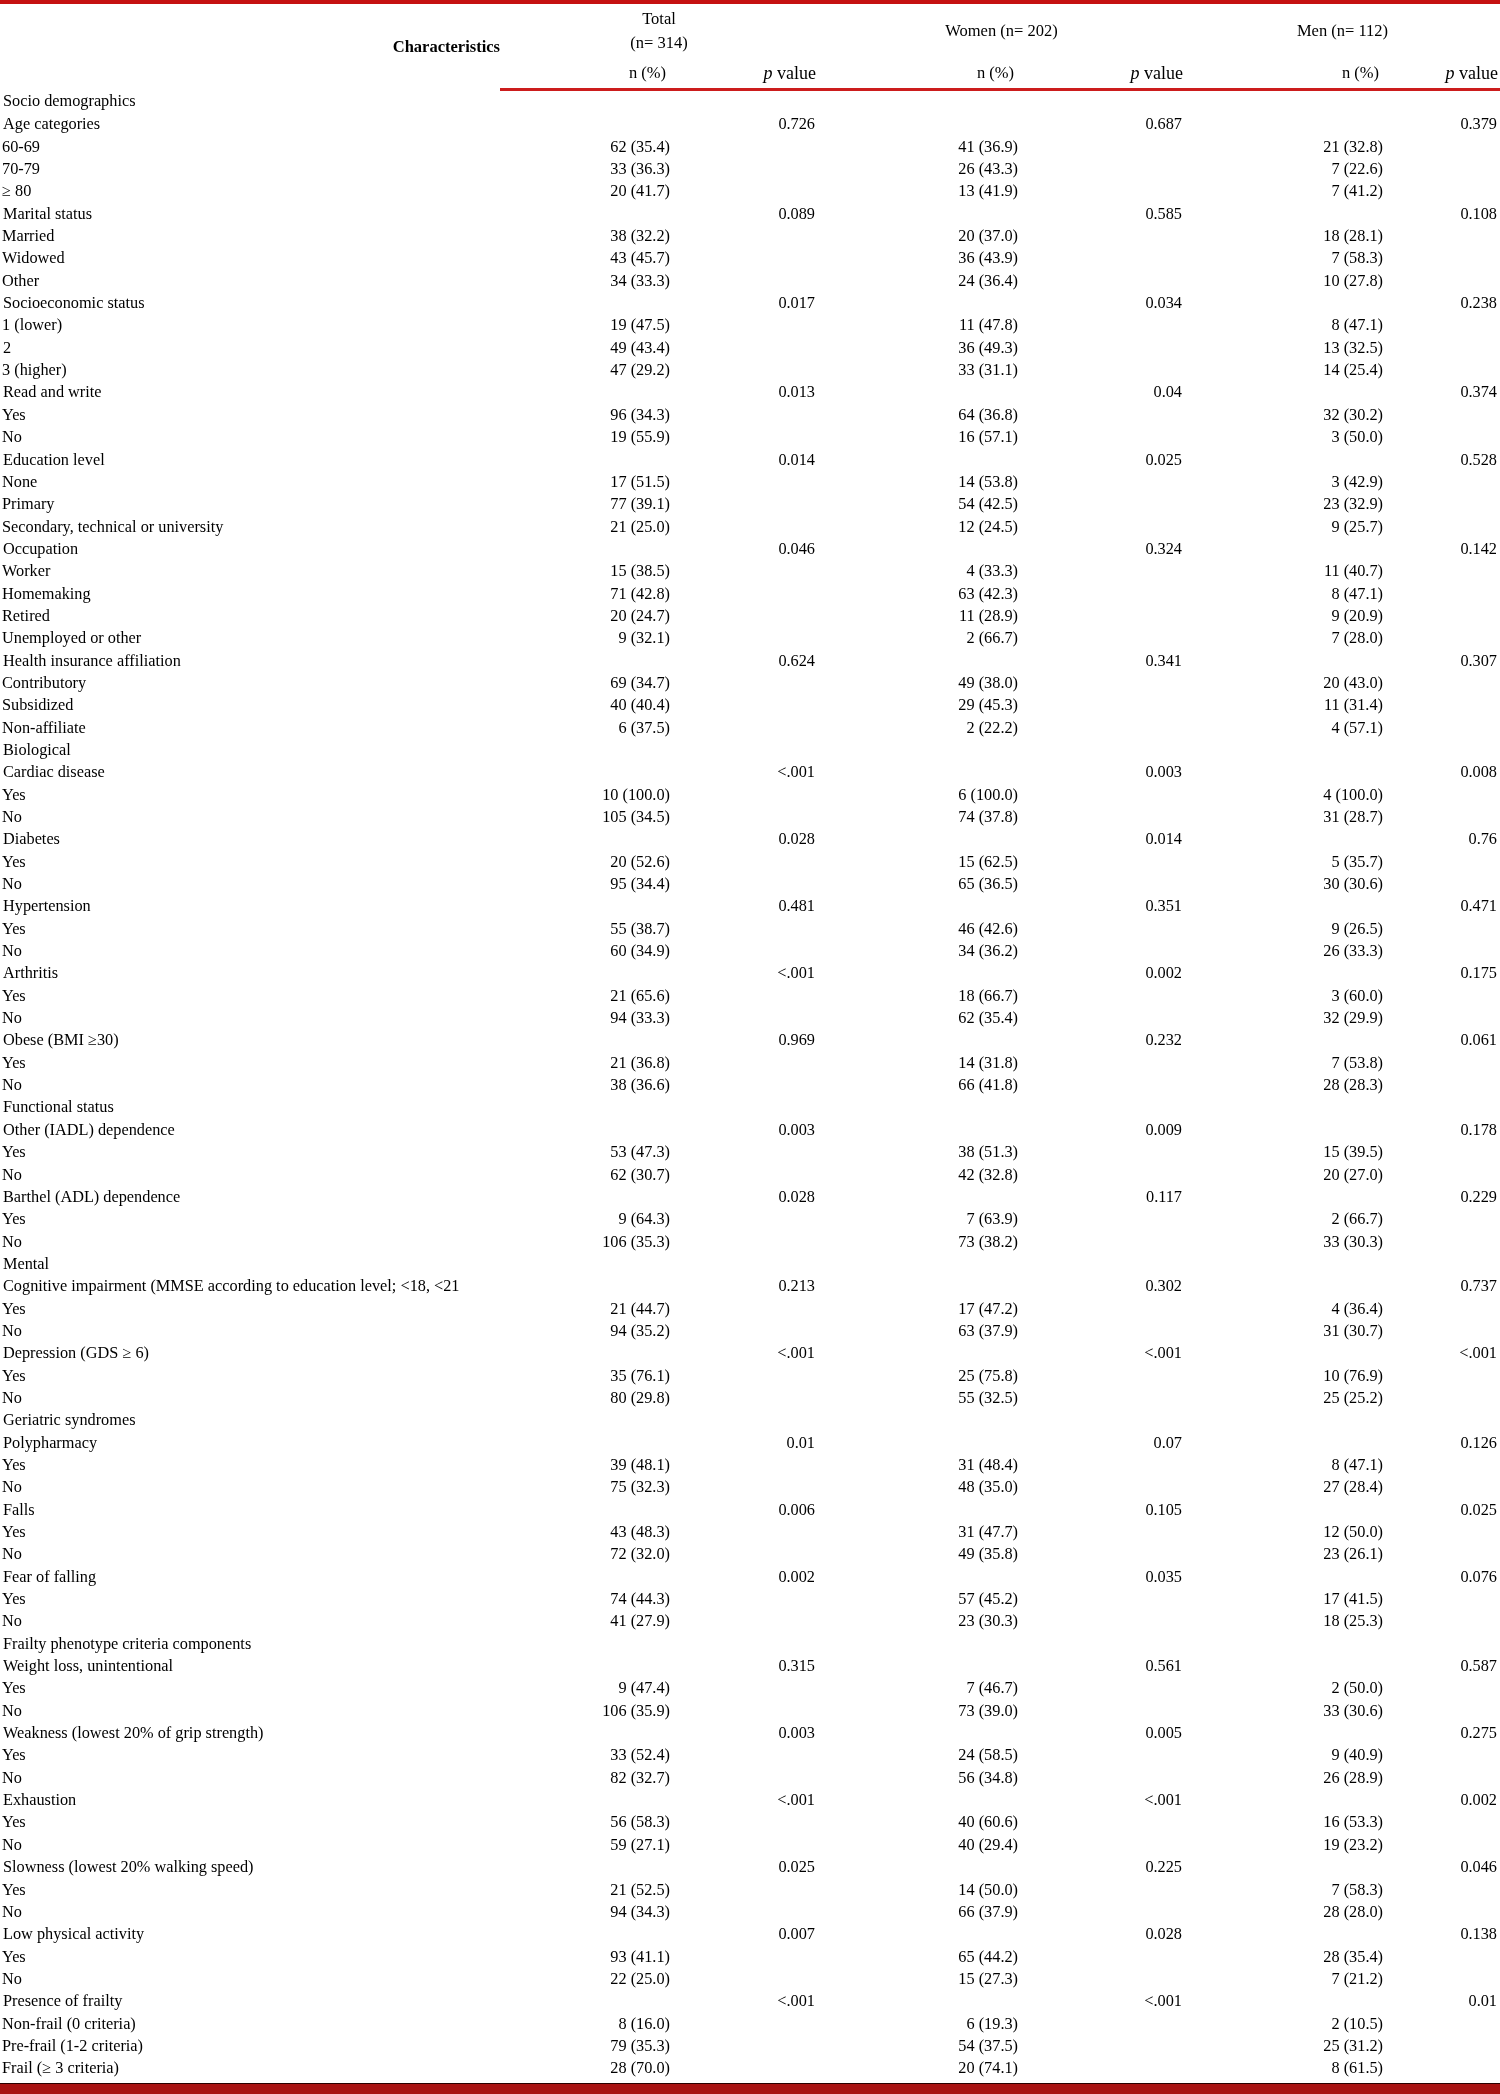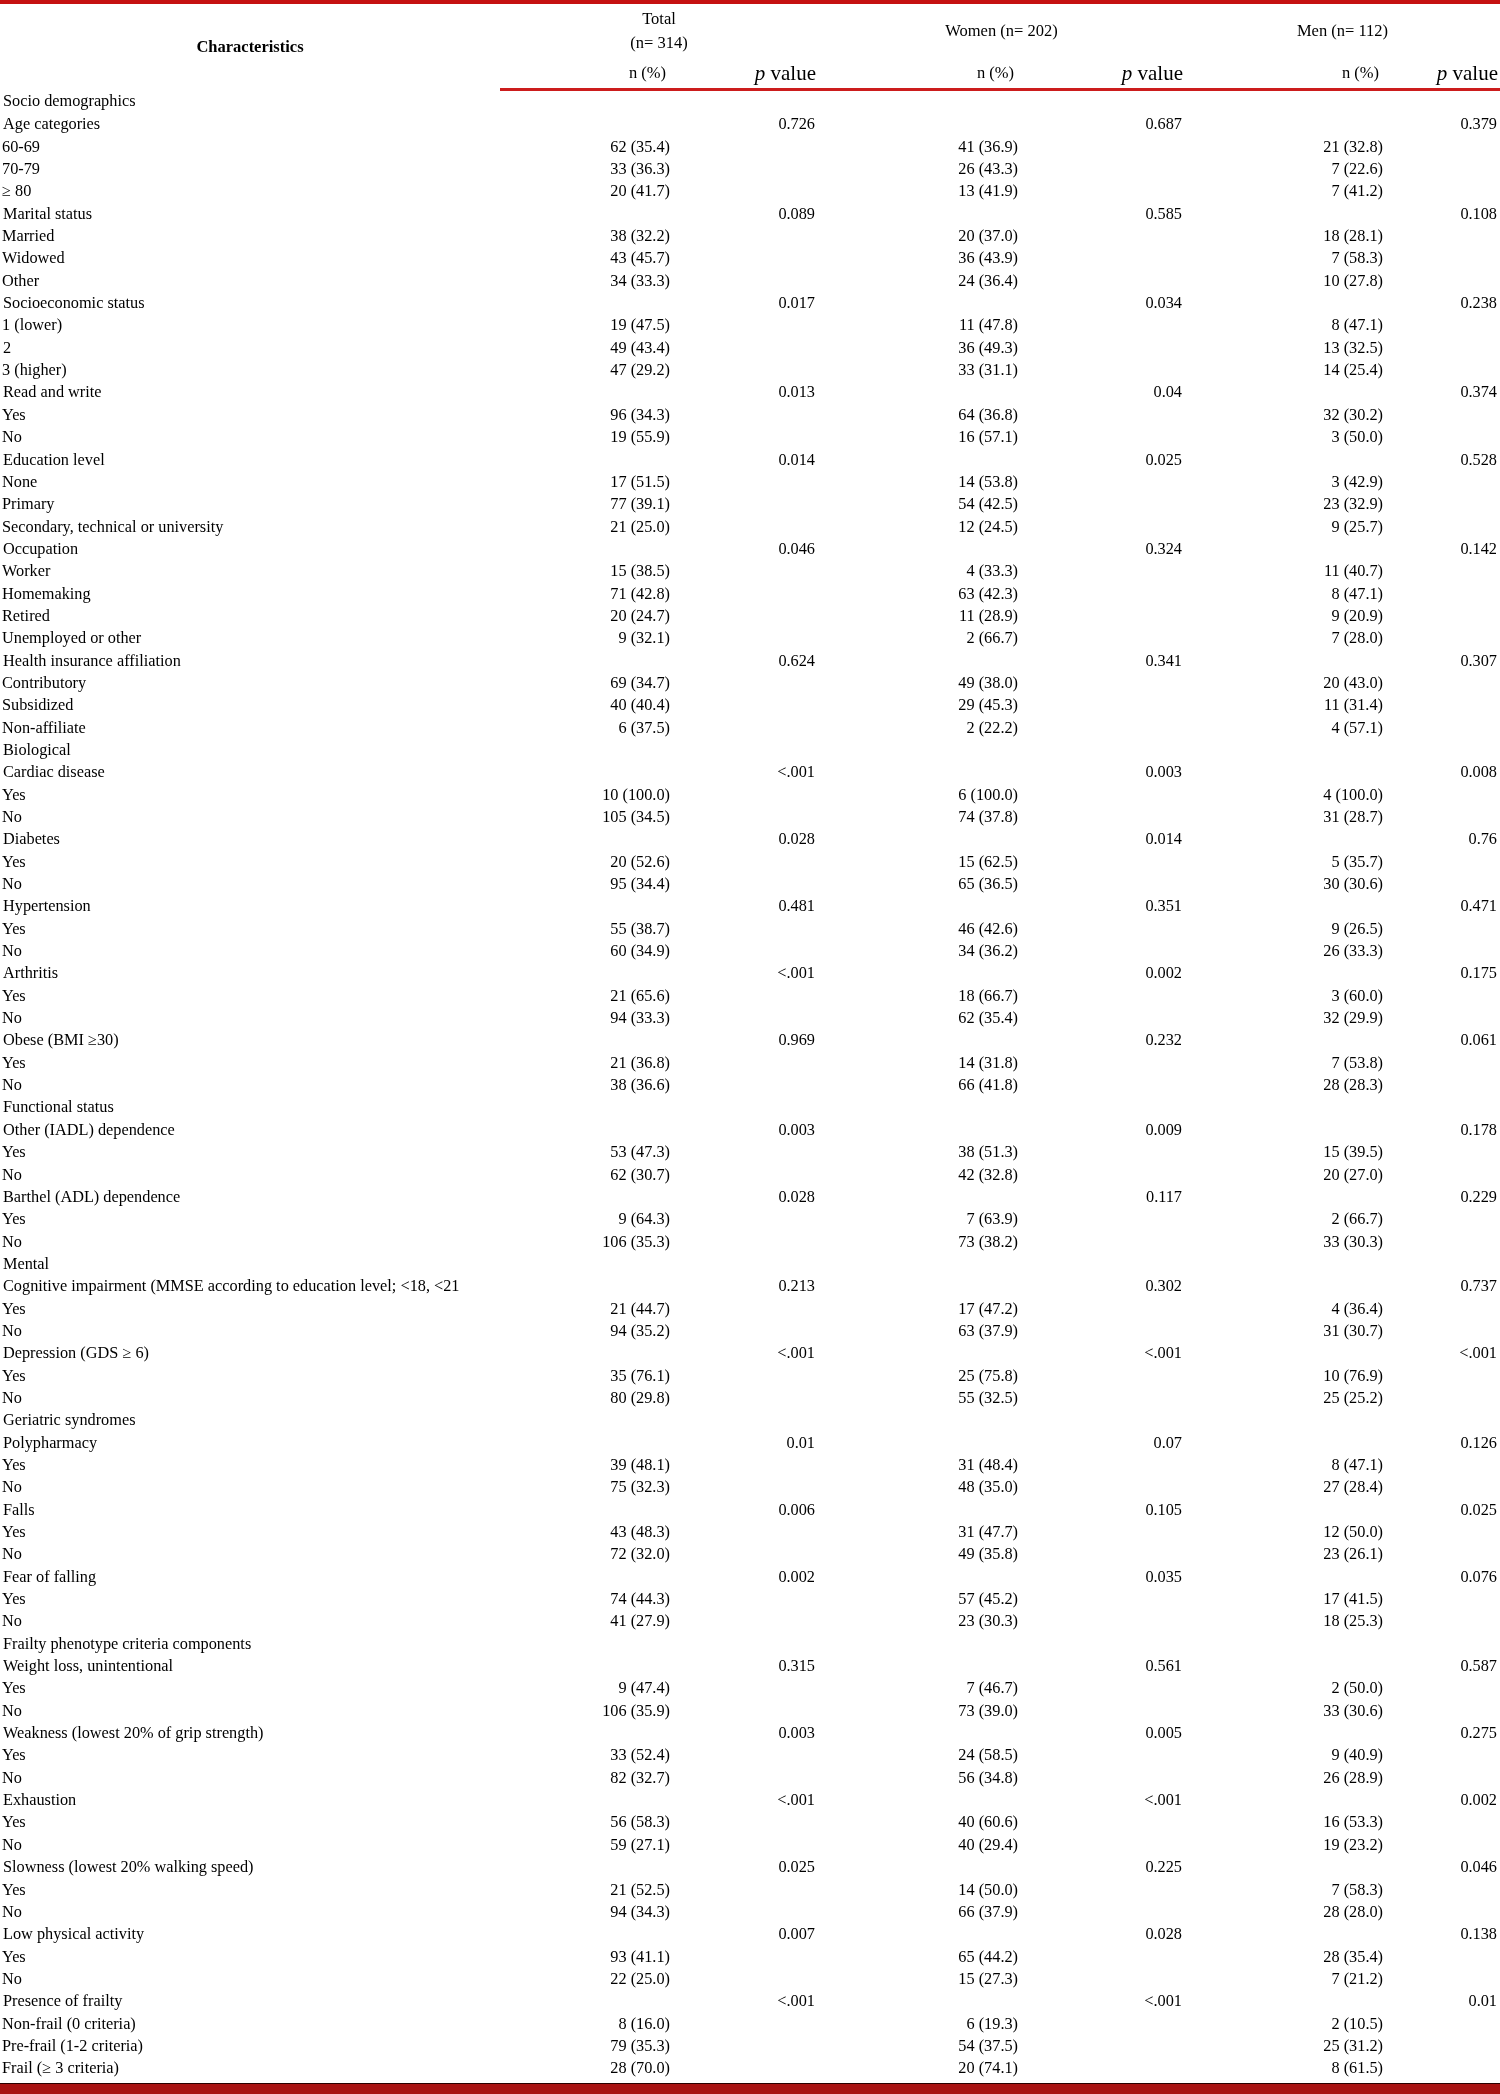--- a/index.html
+++ b/index.html
@@ -43,28 +43,28 @@
   col.c-n3 { width: 200px; }
   col.c-p3 { width: 115px; }
 
   thead td, thead th {
     font-weight: normal;
     vertical-align: middle;
     padding: 0;
   }
   thead .rule-row td { border-bottom: 3px solid #cc1d1d; }
   .hdr-characteristics {
-    text-align: center;
+    text-align: right;
     font-weight: bold;
     font-size: 16.5px;
   }
   .hdr-group { text-align: center; font-size: 16.5px; }
   .hdr-group .line { display: block; line-height: 24px; }
   .hdr-sub-n { text-align: right; font-size: 16.5px; padding-right: 6px; height: 30px; }
-  .hdr-sub-p { text-align: right; font-size: 21px; padding-right: 2px; height: 30px; }
+  .hdr-sub-p { text-align: right; font-size: 18px; padding-right: 2px; height: 30px; }
   .p-italic { font-style: italic; }
 
   tbody td {
     height: 22.35px;
     font-size: 16.3px;
     line-height: 22.35px;
     padding: 0;
     white-space: nowrap;
     overflow: visible;
     vertical-align: middle;

